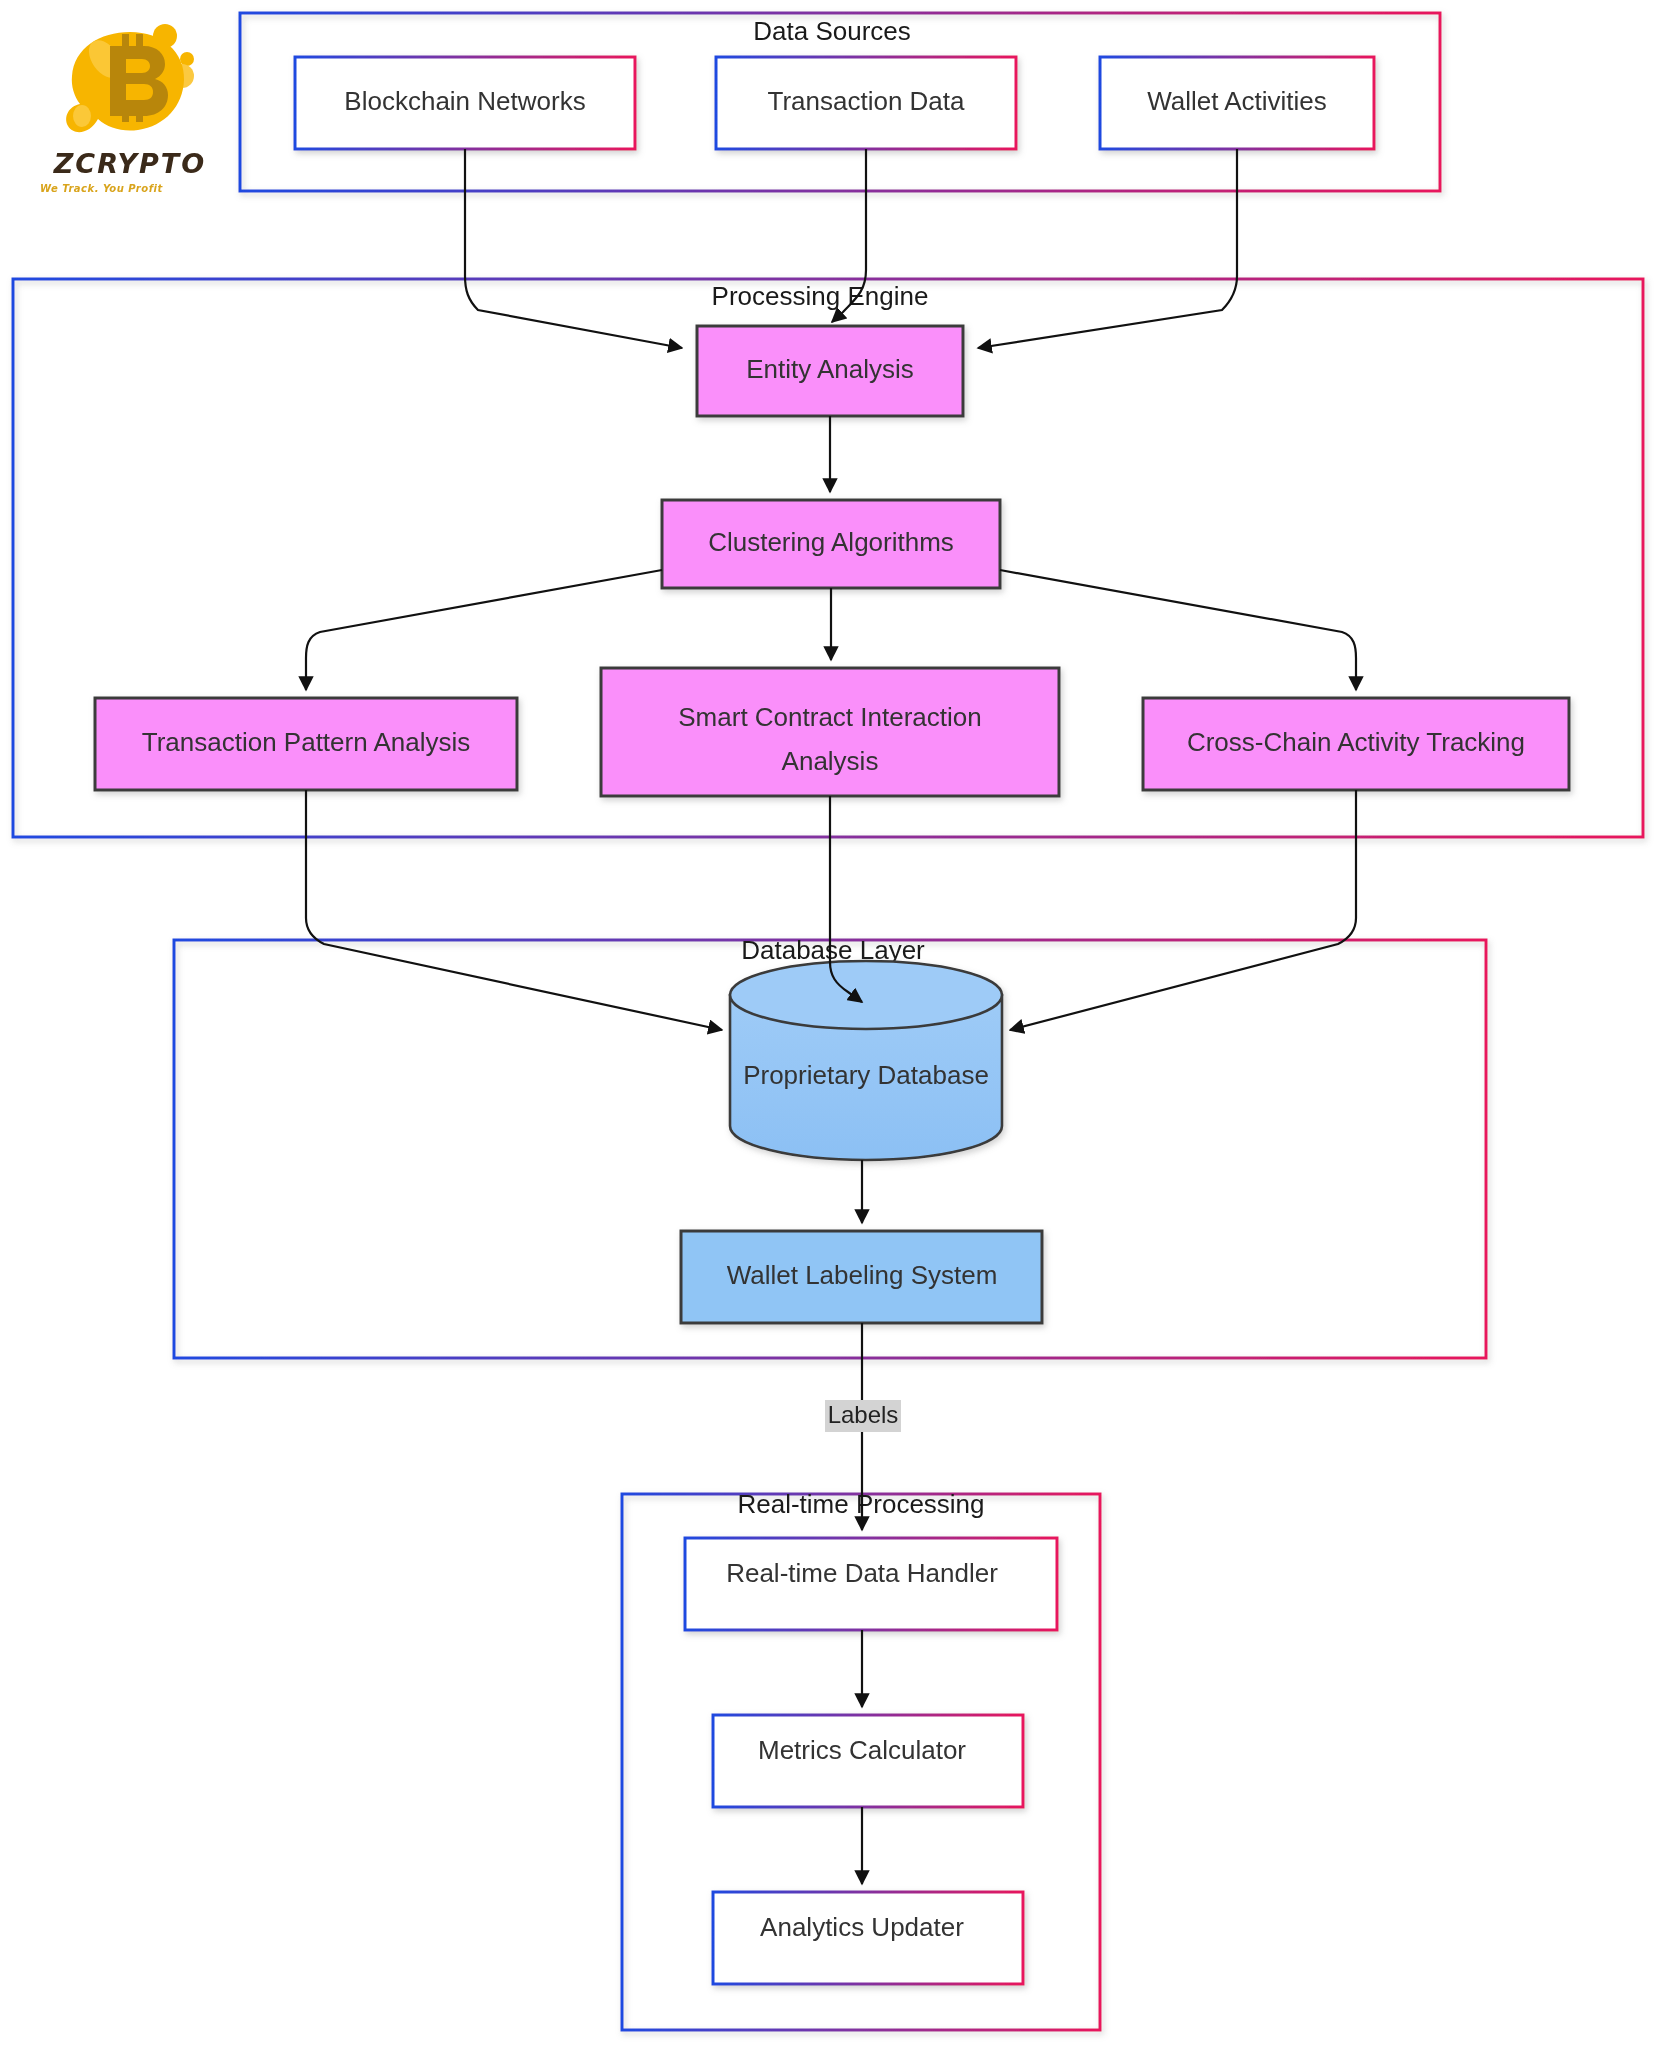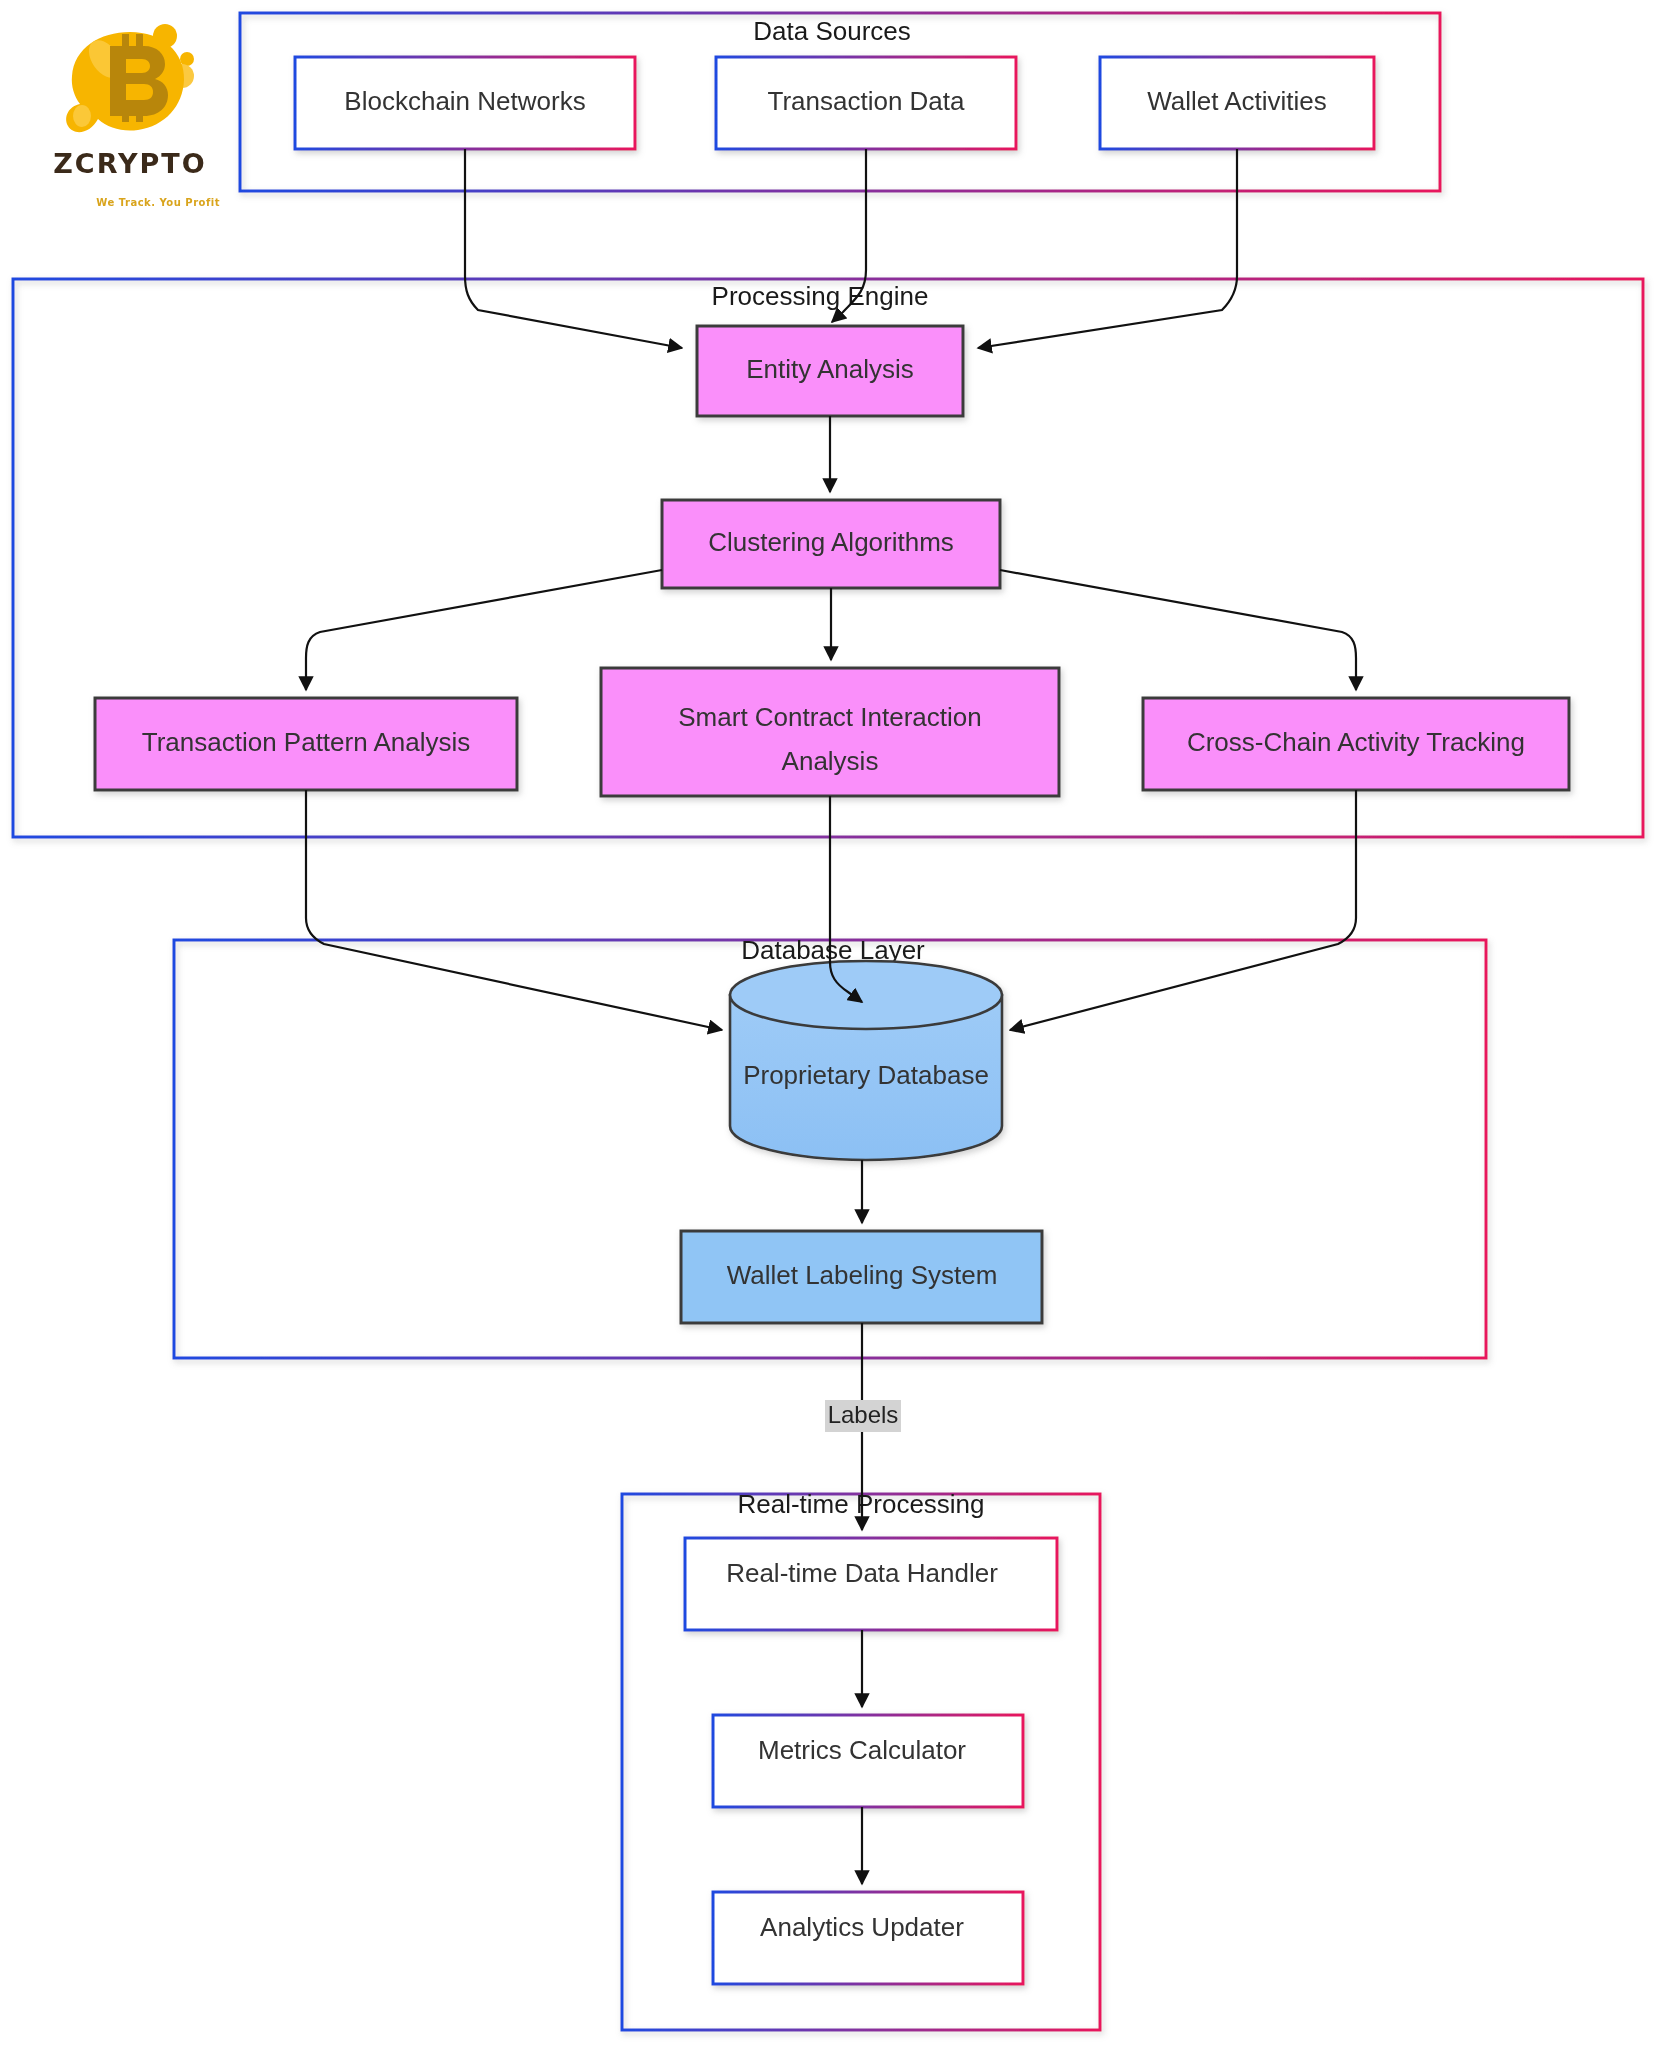--- a/index.html
+++ b/index.html
@@ -65,44 +65,45 @@
   .node-box-blue {
     stroke: #3a3a3a;
     stroke-width: 3;
   }
   .logo-wrap {
     position: absolute;
     left: 40px;
     top: 14px;
     width: 180px;
     height: 190px;
+    font-style: italic;
   }
   .logo-mark {
     width: 140px;
     height: 140px;
     margin: 0 auto;
     display: block;
   }
   .logo-word {
     text-align: center;
     font-family: "DejaVu Sans", sans-serif;
     font-weight: 700;
     font-size: 27px;
     letter-spacing: 2px;
     color: #3b2a1a;
     margin-top: -6px;
   }
   .logo-tag {
-    text-align: right;
+    text-align: left;
     font-family: "DejaVu Sans", sans-serif;
     font-weight: 700;
     font-size: 10px;
     letter-spacing: 0.5px;
     color: #d9a41c;
-    margin-top: 18px;
+    margin-top: 4px;
   }
 </style>
 </head>
 <body>
 
 <div id="stage">
 
   <div class="logo-wrap">
     <svg class="logo-mark" viewBox="0 0 140 140">
       <circle cx="105" cy="22" r="12" fill="#F7B500"></circle>

